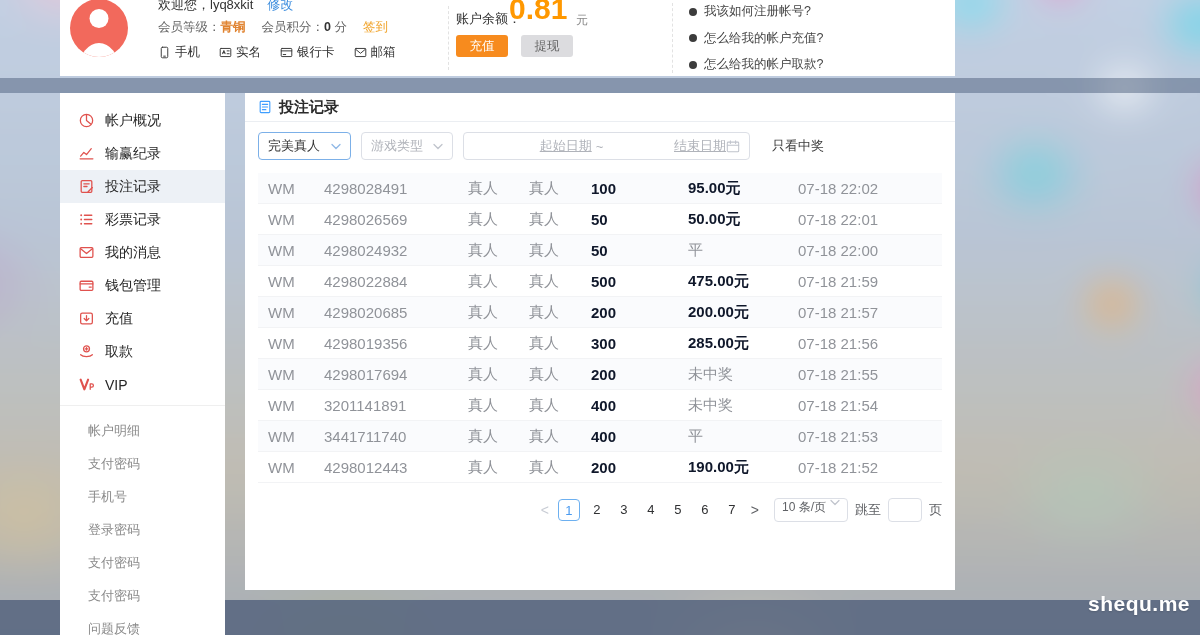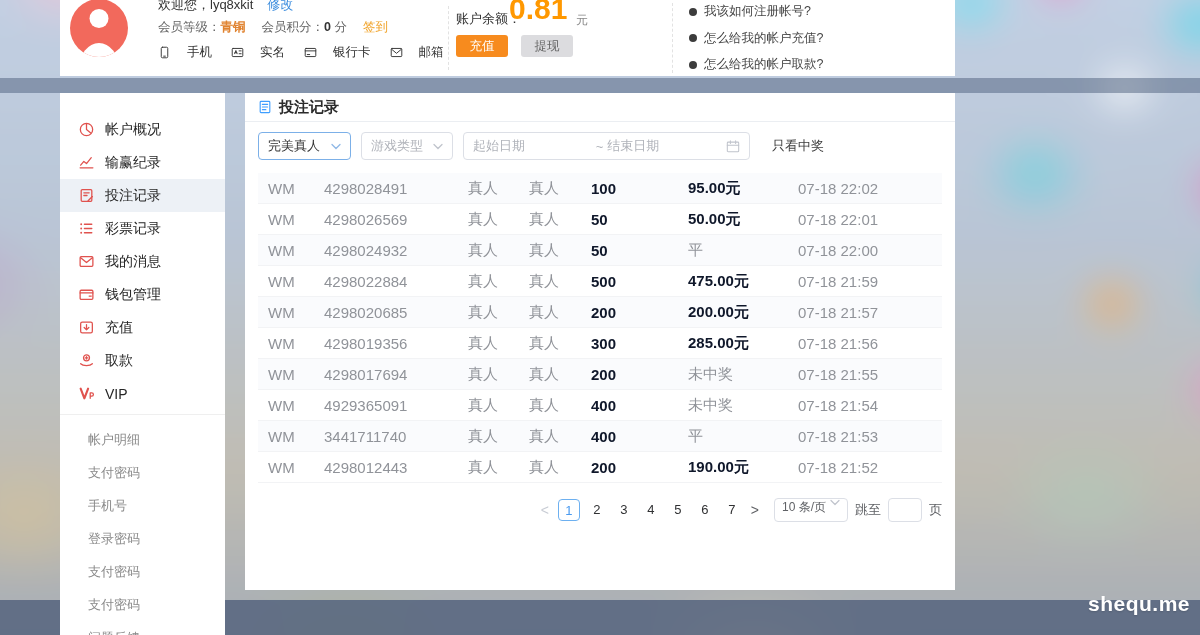--- a/index.html
+++ b/index.html
@@ -39,57 +39,57 @@
   .avatar::before { content:""; position:absolute; top:10px; left:50%; transform:translateX(-50%); width:19px; height:19px; border-radius:50%; background:#fff; }
   .avatar::after { content:""; position:absolute; bottom:-12px; left:50%; transform:translateX(-50%); width:40px; height:26px; border-radius:50% 50% 0 0/100% 100% 0 0; background:#fff; }
   .u-line1 { position:absolute; left:98px; top:-4px; font-size:13px; color:#333; white-space:nowrap; }
   .u-line1 .edit { color:#3e8ede; margin-left:14px; cursor:pointer; }
   .u-line2 { position:absolute; left:98px; top:19px; font-size:12.5px; color:#666; white-space:nowrap; }
   .u-line2 .lvl { color:#e08330; font-weight:bold; }
   .u-line2 .pts-label { margin-left:16px; }
   .u-line2 .pts { color:#333; font-weight:bold; }
   .u-line2 .checkin { color:#f0a125; margin-left:16px; cursor:pointer; }
   .u-line3 { position:absolute; left:98px; top:44px; display:flex; gap:19px; }
-  .v-item { display:flex; align-items:center; gap:16px; font-size:12.5px; color:#333; cursor:pointer; white-space:nowrap; }
+  .v-item { display:flex; align-items:center; gap:4px; font-size:12.5px; color:#333; cursor:pointer; white-space:nowrap; }
   .v-item svg { display:block; color:#3a3a3a; }
 
   .bal-divider { position:absolute; left:388px; top:6px; height:64px; border-left:1px dashed #e2e2e2; }
   .bal-label { position:absolute; left:396px; top:10px; font-size:13px; color:#333; }
   .bal-value { position:absolute; left:449px; top:-8px; font-size:30px; font-weight:bold; color:#ff9800; }
   .bal-unit  { position:absolute; left:516px; top:12px; font-size:12px; color:#888; }
   .btn { position:absolute; top:35px; width:52px; height:22px; border:none; border-radius:3px; font-size:12.5px; cursor:pointer; font-family:inherit; }
   .btn-recharge { left:396px; background:#f78b1e; color:#fff; }
   .btn-withdraw { left:461px; background:#dcdcdf; color:#666; }
 
   .faq { position:absolute; left:612px; top:3px; height:70px; border-left:1px dashed #e2e2e2; padding-left:16px; display:flex; flex-direction:column; justify-content:space-between; }
   .faq-item { display:flex; align-items:center; gap:7px; font-size:12.5px; color:#444; cursor:pointer; white-space:nowrap; }
   .faq-item .dot { width:8px; height:8px; border-radius:50%; background:#3c3c3c; flex:none; }
 
   
-  .sidebar { position:absolute; left:60px; top:93px; width:165px; height:542px; background:#fff; padding-top:20px; }
+  .sidebar { position:absolute; left:60px; top:93px; width:165px; height:542px; background:#fff; padding-top:11px; }
   .side-item { height:33px; display:flex; align-items:center; padding-left:18px; gap:10px; font-size:14px; color:#262626; cursor:pointer; white-space:nowrap; }
   .side-item.active { background:#edf1f6; }
   .side-item svg { display:block; color:#e0524e; flex:none; }
   .side-divider { border-top:1px solid #efefef; margin:4px 0 8px; }
   .side-sub { height:33px; display:flex; align-items:center; padding-left:28px; font-size:13px; color:#8a8a8a; cursor:pointer; white-space:nowrap; }
 
   
   .main-panel { position:absolute; left:245px; top:93px; width:710px; height:497px; background:#fff; }
   .panel-head { height:29px; display:flex; align-items:center; gap:7px; padding:0 13px; border-bottom:1px solid #ebeef2; }
   .panel-head svg { display:block; color:#3f9eff; }
   .panel-title { font-size:15px; font-weight:bold; color:#2b2b2b; }
 
   .filters { margin:10px 13px 0; display:flex; align-items:center; gap:10px; }
   .sel { height:28px; border-radius:4px; display:flex; align-items:center; justify-content:space-between; padding:0 9px; font-size:13px; cursor:pointer; background:#fff; }
   .sel-platform { width:93px; border:1px solid #7cb0e8; color:#333; }
   .sel-platform svg { color:#8fb8e6; }
   .sel-gametype { width:92px; border:1px solid #dcdfe6; color:#b0b3ba; }
   .sel-gametype svg { color:#c0c4cc; }
   .daterange { width:287px; height:28px; border:1px solid #dcdfe6; border-radius:4px; display:flex; align-items:center; font-size:13px; color:#b0b3ba; padding:0 9px; cursor:pointer; }
-  .daterange .dph { flex:1; text-align:left; }
+  .daterange .dph { flex:1; text-align:right;text-decoration:underline; }
   .daterange .tilde { padding:0 4px; }
   .daterange svg { color:#c0c4cc; flex:none; }
   .win-only { font-size:13px; color:#3c3c3c; margin-left:12px; cursor:pointer; white-space:nowrap; }
 
   .table { margin:13px 13px 0; }
   .thead, .tr { display:flex; align-items:center; padding-left:10px; }
   .thead { height:27px; border-top:1px solid #ebeef2; border-bottom:1px solid #e4e7ea; font-size:13px; font-weight:bold; color:#303030; }
   .tr { height:31px; border-bottom:1px solid #f2f3f5; font-size:15px; }
   .tr:nth-child(odd) { background:#fafbfd; }
   .col-platform{width:56px} .col-betno{width:144px} .col-game{width:61px} .col-type{width:62px}
@@ -348,21 +348,21 @@
             <span class="col-platform c-gray">WM</span>
             <span class="col-betno c-gray">4298017694</span>
             <span class="col-game c-gray">真人</span>
             <span class="col-type c-gray">真人</span>
             <span class="col-amount c-bold">200</span>
             <span class="col-win c-gray">未中奖</span>
             <span class="col-time c-gray">07-18 21:55</span>
           </div>
           <div class="tr">
             <span class="col-platform c-gray">WM</span>
-            <span class="col-betno c-gray">4929365091</span>
+            <span class="col-betno c-gray">3201141891</span>
             <span class="col-game c-gray">真人</span>
             <span class="col-type c-gray">真人</span>
             <span class="col-amount c-bold">400</span>
             <span class="col-win c-gray">未中奖</span>
             <span class="col-time c-gray">07-18 21:54</span>
           </div>
           <div class="tr">
             <span class="col-platform c-gray">WM</span>
             <span class="col-betno c-gray">3441711740</span>
             <span class="col-game c-gray">真人</span>

